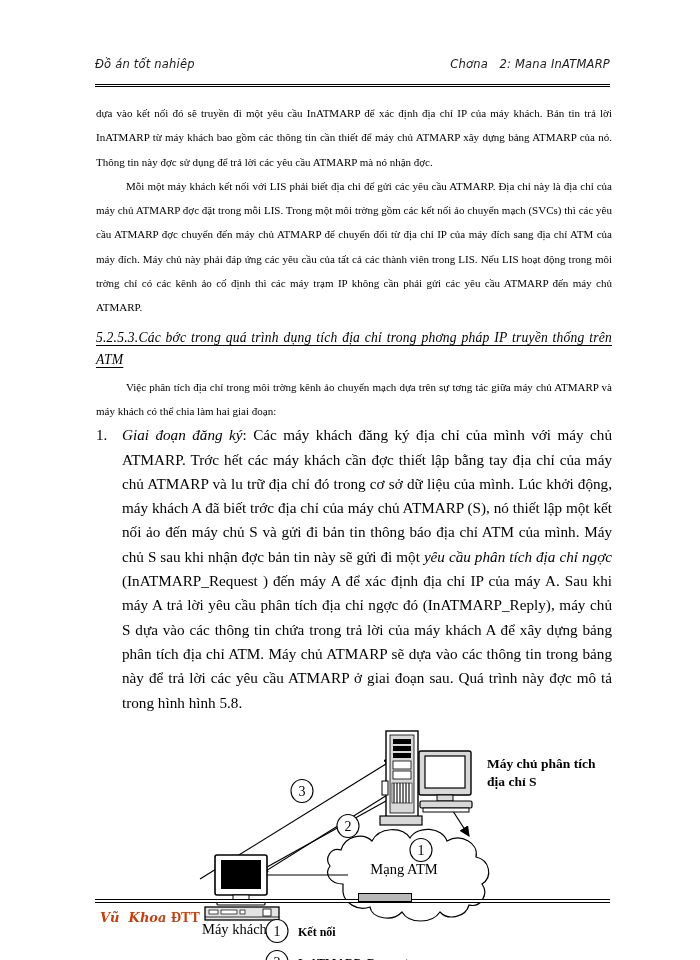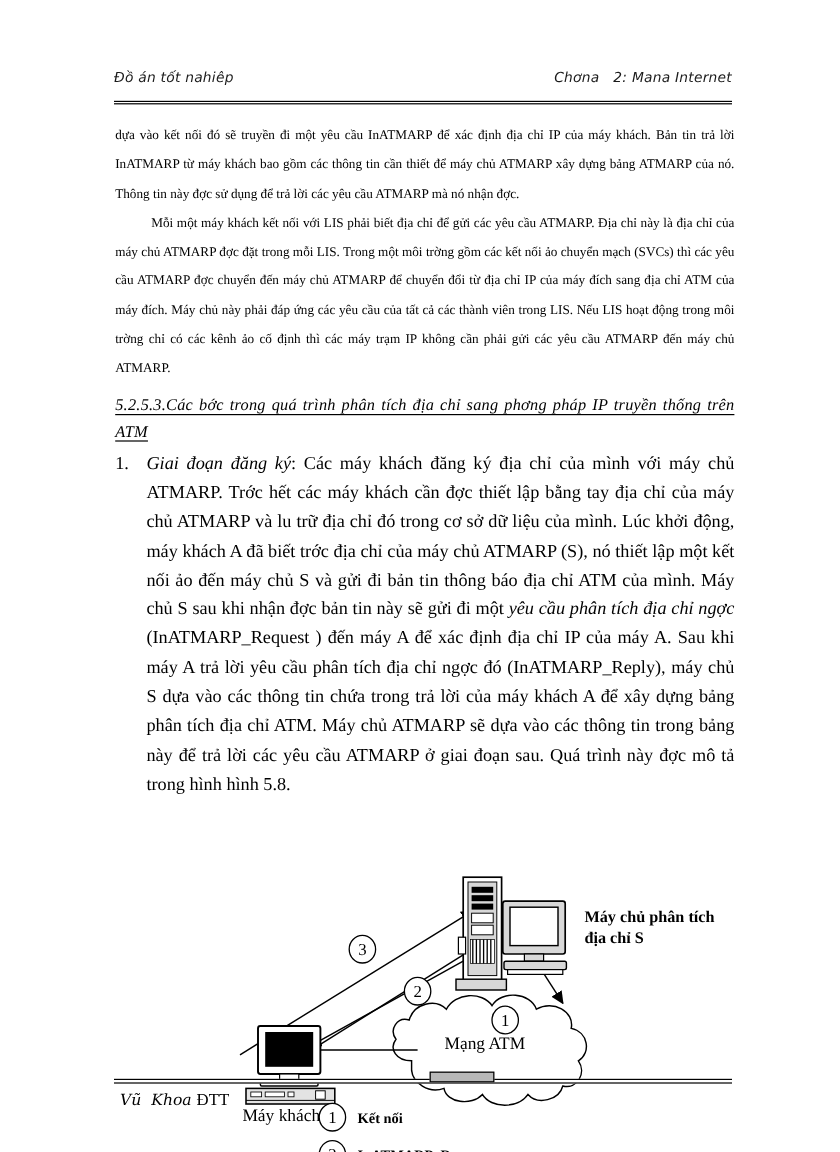--- a/index.html
+++ b/index.html
@@ -137,47 +137,49 @@
     box-sizing: border-box;
   }
   .footer-text {
     position: absolute;
     left: 100px;
     top: 897px;
     font-family: "DejaVu Serif", serif;
     font-style: italic;
     font-size: 13px;
     white-space: pre;
-    color: #000000;
+    color: #c2410c;
+    font-weight: bold;
   }
   .footer-text .dept {
     font-family: "Liberation Serif", serif;
     font-style: normal;
     font-size: 14px;
   }
 </style>
 </head>
 <body>
 
 <div class="page">
 
   <div class="header">
     <span class="header-left">Đồ án tốt nahiêp</span>
-    <span class="header-right">Chơna   2: Mana Internet</span>
+    <span class="header-right">Chơna   2: Mana InATMARP</span>
   </div>
   <div class="header-rule"></div>
 
   <div class="body-col">
 
     <p class="para">dựa vào kết nối đó sẽ truyền đi một yêu cầu InATMARP để xác định địa chỉ IP của máy khách. Bản tin trả lời InATMARP từ máy khách bao gồm các thông tin cần thiết để máy chủ ATMARP xây dựng bảng ATMARP của nó. Thông tin này đợc  sử dụng để trả lời các yêu cầu ATMARP mà nó nhận đợc.</p>
 
     <p class="para indent">Mỗi một máy khách kết nối với LIS phải biết địa chỉ để gửi các yêu cầu ATMARP. Địa chỉ này là địa chỉ của máy chủ ATMARP đợc   đặt trong mỗi LIS. Trong một môi trờng  gồm các kết nối ảo chuyển mạch (SVCs) thì các yêu cầu ATMARP đợc   chuyển đến máy chủ ATMARP để chuyển đổi từ địa chỉ IP của máy đích sang địa chỉ ATM của máy đích. Máy chủ này phải đáp ứng các yêu cầu của tất cả các thành viên trong LIS. Nếu LIS hoạt động trong môi trờng   chỉ có các kênh ảo cố định thì các máy trạm IP không cần phải gửi các yêu cầu ATMARP đến máy chủ ATMARP.</p>
 
-    <h3 class="sec-head">5.2.5.3.Các bớc  trong quá trình phân tích địa chỉ sang phơng   pháp IP truyền thống trên ATM</h3>
-
+    <h3 class="sec-head">5.2.5.3.Các bớc  trong quá trình dụng tích địa chỉ trong phơng   pháp IP truyền thống trên ATM</h3>
+
+    <p class="para indent">Việc phân tích địa chỉ trong môi trờng   kênh ảo chuyển mạch dựa trên sự tơng   tác giữa máy chủ ATMARP và máy khách có thể chia làm hai giai đoạn:</p>
 
     <ol class="numlist">
       <li><span class="it">Giai đoạn đăng ký</span><span>: Các máy khách đăng ký địa chỉ của mình với máy chủ ATMARP. Trớc   hết các máy khách cần đợc   thiết lập bằng tay địa chỉ của máy chủ ATMARP và lu   trữ địa chỉ đó trong cơ sở dữ liệu của mình. Lúc khởi động, máy khách A đã biết trớc   địa chỉ của máy chủ ATMARP (S), nó thiết lập một kết nối ảo đến máy chủ S và gửi đi bản tin thông báo địa chỉ ATM của mình. Máy chủ S sau khi nhận đợc   bản tin này sẽ gửi đi một </span><span class="it">yêu cầu phân tích địa chỉ ngợc</span><span>   (InATMARP_Request ) đến máy A để xác định địa chỉ IP của máy A. Sau khi máy A trả lời yêu cầu phân tích địa chỉ ngợc đó (InATMARP_Reply), máy chủ S dựa vào các thông tin chứa trong trả lời của máy khách A để xây dựng bảng phân tích địa chỉ ATM. Máy chủ ATMARP sẽ dựa vào các thông tin trong bảng này để trả lời các yêu cầu ATMARP ở giai đoạn sau. Quá trình này đợc   mô tả trong hình hình 5.8.</span></li>
     </ol>
 
   </div>
 
   <div class="figure">
     <svg width="700" height="254" viewBox="0 0 700 254" xmlns="http://www.w3.org/2000/svg">
       <defs>

